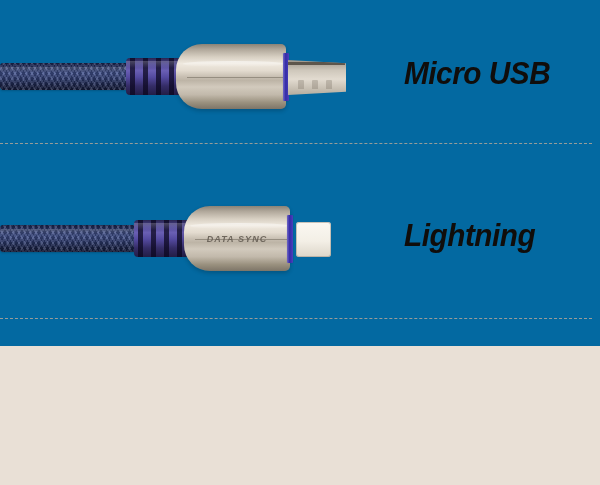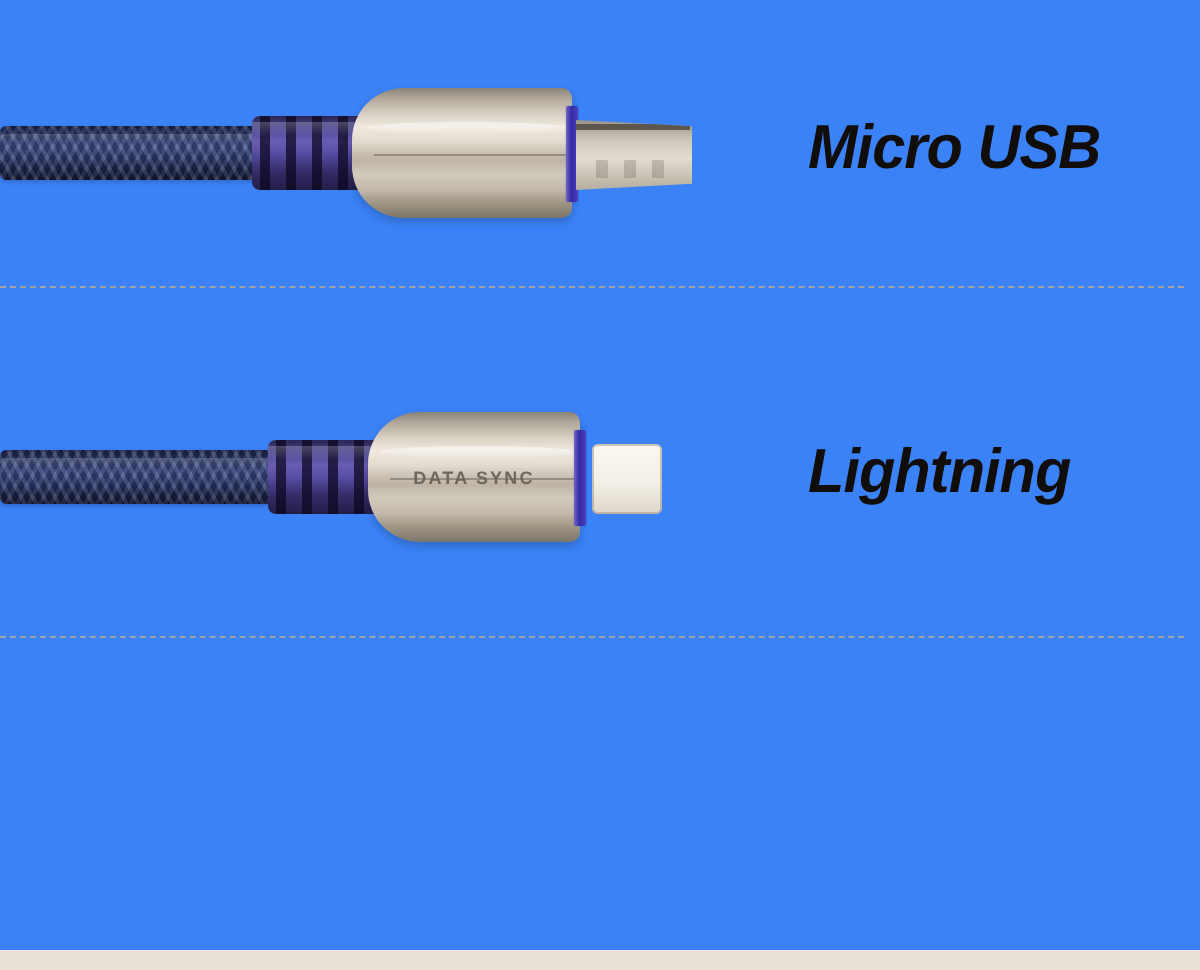--- a/index.html
+++ b/index.html
@@ -1,21 +1,21 @@
 <!DOCTYPE html>
 <html><head>
 <meta charset="utf-8">
 <style>
   html,body{margin:0;padding:0;}
   body{
     width:600px;height:485px;overflow:hidden;
     background:#e9e0d6;
     font-family:"Liberation Sans", sans-serif;
   }
-  .stage{position:relative;width:600px;height:475px;background:#3b82f6;}
+  .stage{position:relative;width:600px;height:346px;background:#0369a1;}
 
   
   .divider{
     position:absolute;left:0;width:592px;height:0;
     border-top:1px dashed #b3a698;
     opacity:.85;
   }
 
   
   .row{position:absolute;left:0;width:600px;height:160px;}
@@ -74,20 +74,21 @@
   
   .barrel{
     position:absolute;
     background:linear-gradient(to bottom,
       #8a8377 0%, #b0a79a 8%, #d8d0c3 20%,
       #efe9df 30%, #e3dbcf 41%, #c9c0b3 50%,
       #bdb4a6 56%, #d2cabd 66%, #c2b9ab 78%,
       #9a917f 90%, #7d7568 100%);
     border-radius:26px 5px 5px 26px;
     box-shadow:0 2px 4px rgba(0,0,0,.20);
+    font-style:italic;
   }
   .barrel .sheen{
     position:absolute;left:6%;right:2%;top:26%;height:9%;
     background:linear-gradient(to bottom,rgba(255,255,255,.55),rgba(255,255,255,0));
     border-radius:50%;
   }
   .barrel .seam{
     position:absolute;left:10%;right:0;top:50%;height:1px;
     background:rgba(90,84,74,.45);
   }

